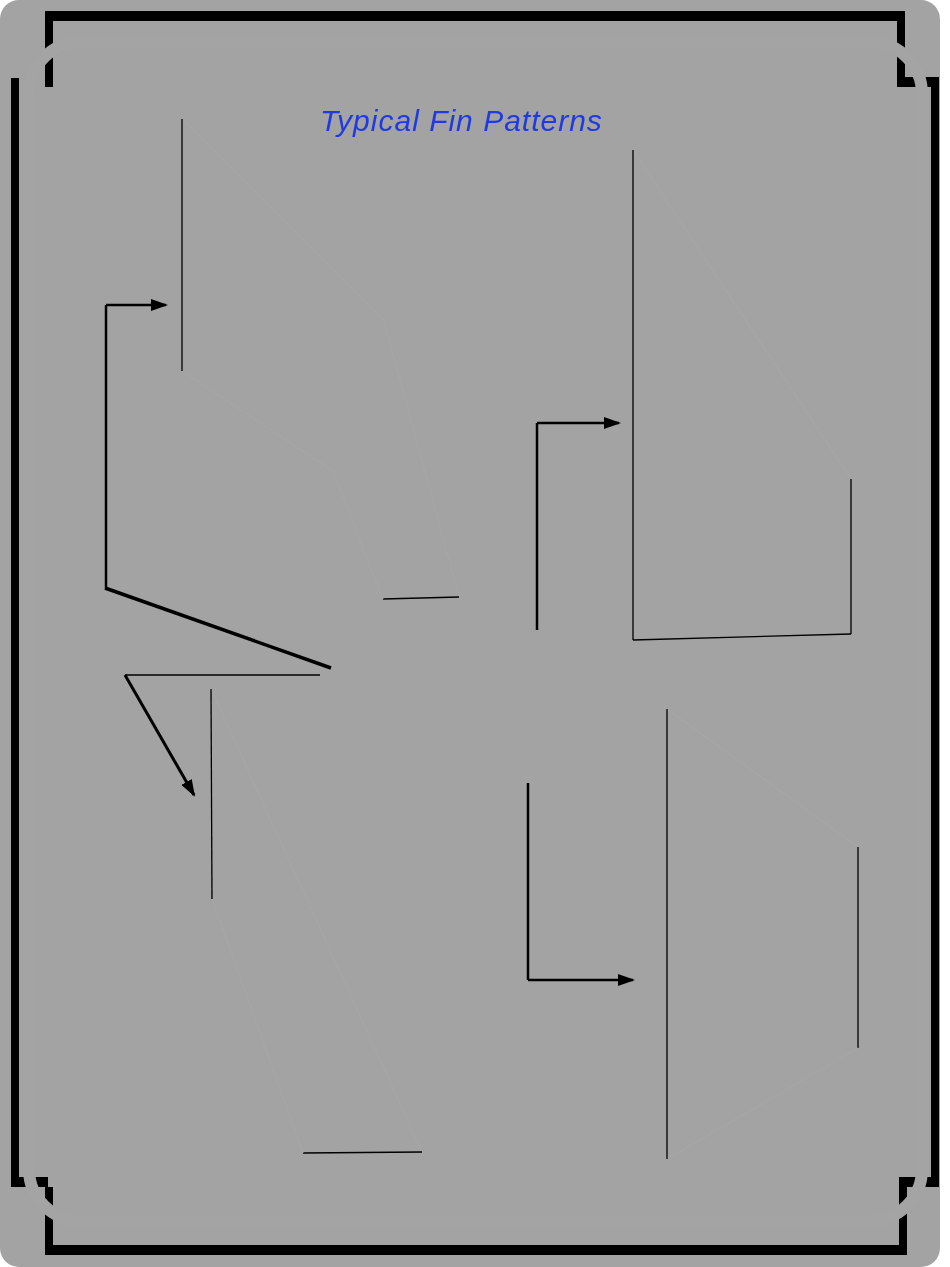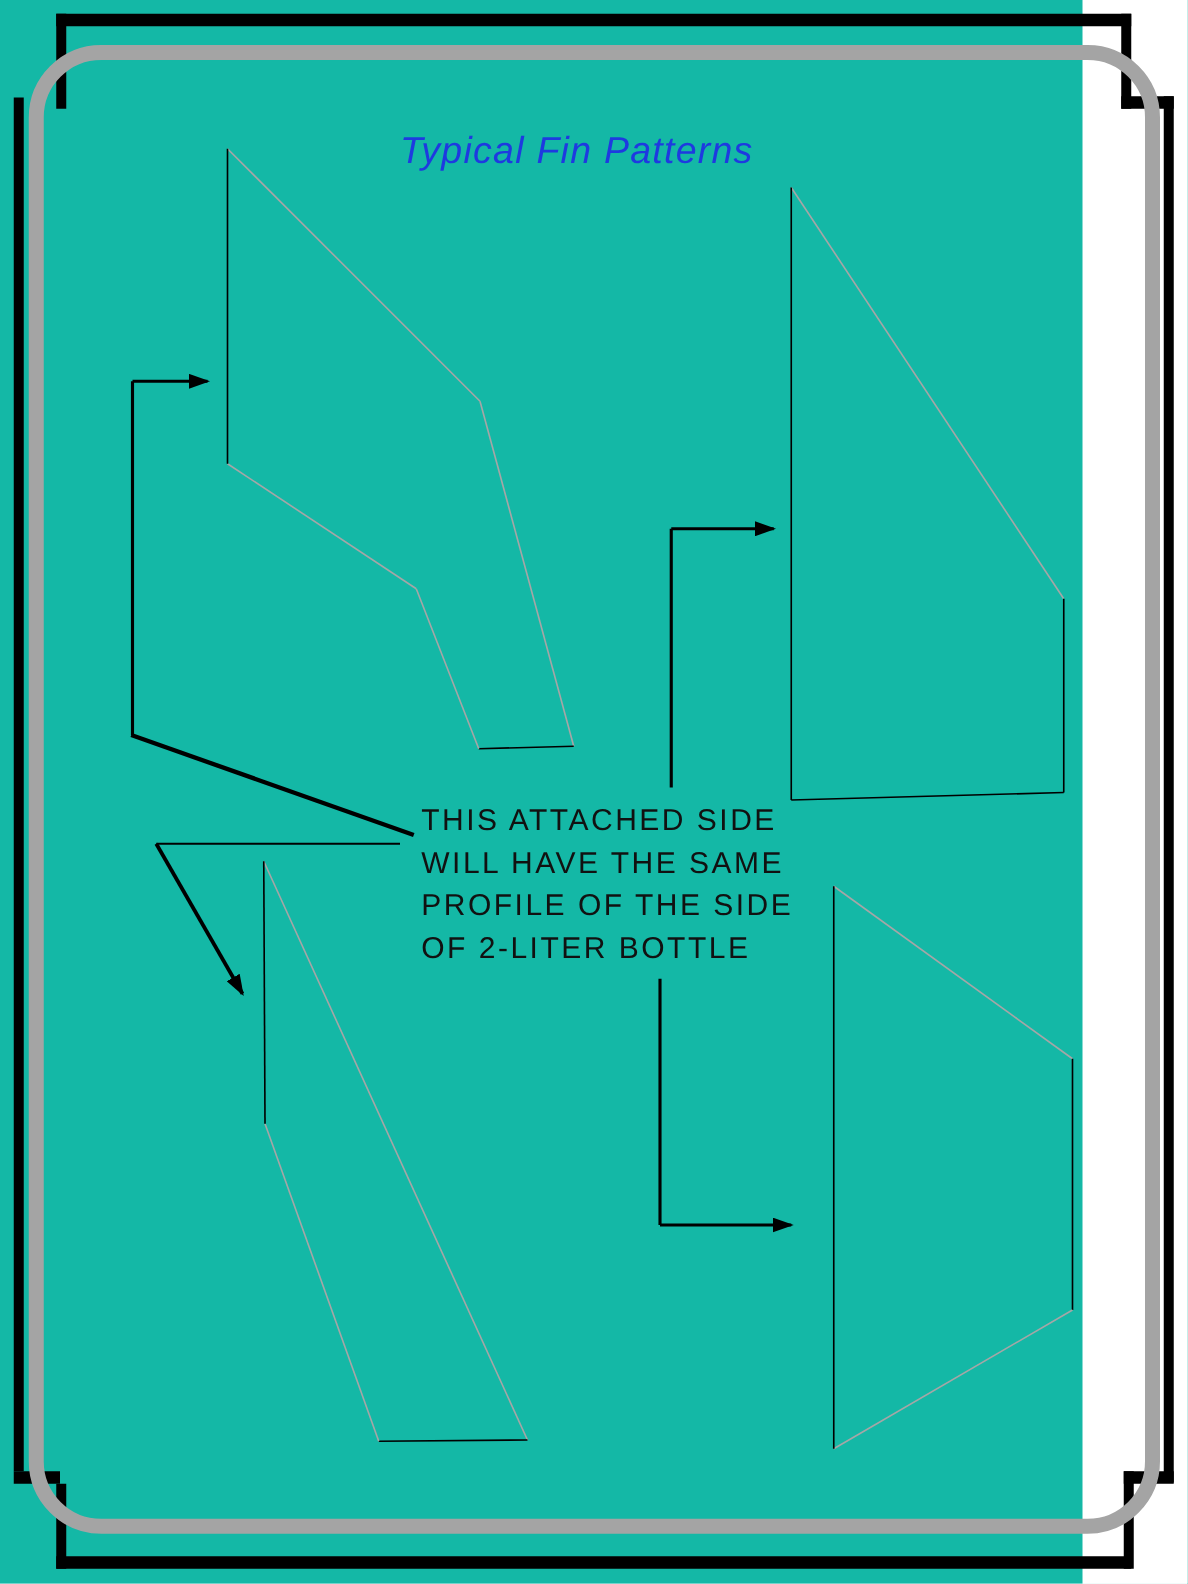--- a/index.html
+++ b/index.html
@@ -1,19 +1,20 @@
 <!DOCTYPE html>
 <html><head>
 <meta charset="utf-8">
 <style>
   * { margin: 0; padding: 0; box-sizing: border-box; }
   html, body { width: 950px; height: 1267px; background: #ffffff; overflow: hidden; }
   .page {
-    position: relative; width: 866px; height: 1267px; background: #14b8a6;
+    position: relative; width: 940px; height: 1267px; background: #a3a3a3;
     font-family: "Liberation Sans", sans-serif;
+    border-radius: 19px;
   }
 
   
   .bb { position: absolute; background: #000; }
   .bb-top      { left: 45px;  top: 11px;   width: 860px; height: 10px; }
   .bb-tl-stub  { left: 45px;  top: 11px;   width: 8px;   height: 76px; }
   .bb-tr-stub  { left: 897px; top: 11px;   width: 8px;   height: 76px; }
   .bb-tr-foot  { left: 897px; top: 77px;   width: 42px;  height: 10px; }
   .bb-right    { left: 931px; top: 77px;   width: 8px;   height: 1109px; }
   .bb-left     { left: 11px;  top: 78px;   width: 8px;   height: 1099px; }
@@ -95,20 +96,14 @@
       <line x1="537" y1="630" x2="537" y2="423" stroke="#000000" stroke-width="2.5"></line>
       <line x1="537" y1="423" x2="619" y2="423" stroke="#000000" stroke-width="2.5" marker-end="url(#ah)"></line>
       <line x1="320" y1="675" x2="125" y2="675" stroke="#000000" stroke-width="1.6"></line>
       <line x1="125" y1="675" x2="194" y2="795" stroke="#000000" stroke-width="3" marker-end="url(#ah)"></line>
       <line x1="528" y1="783" x2="528" y2="980" stroke="#000000" stroke-width="2.5"></line>
       <line x1="528" y1="980" x2="633" y2="980" stroke="#000000" stroke-width="2.5" marker-end="url(#ah)"></line>
     </svg>
 
   <div class="title">Typical Fin Patterns</div>
 
-  <div class="callout">
-    <div>THIS ATTACHED SIDE</div>
-    <div>WILL HAVE THE SAME</div>
-    <div>PROFILE OF THE SIDE</div>
-    <div>OF 2-LITER BOTTLE</div>
-  </div>
 
 </div>
 
 </body></html>

